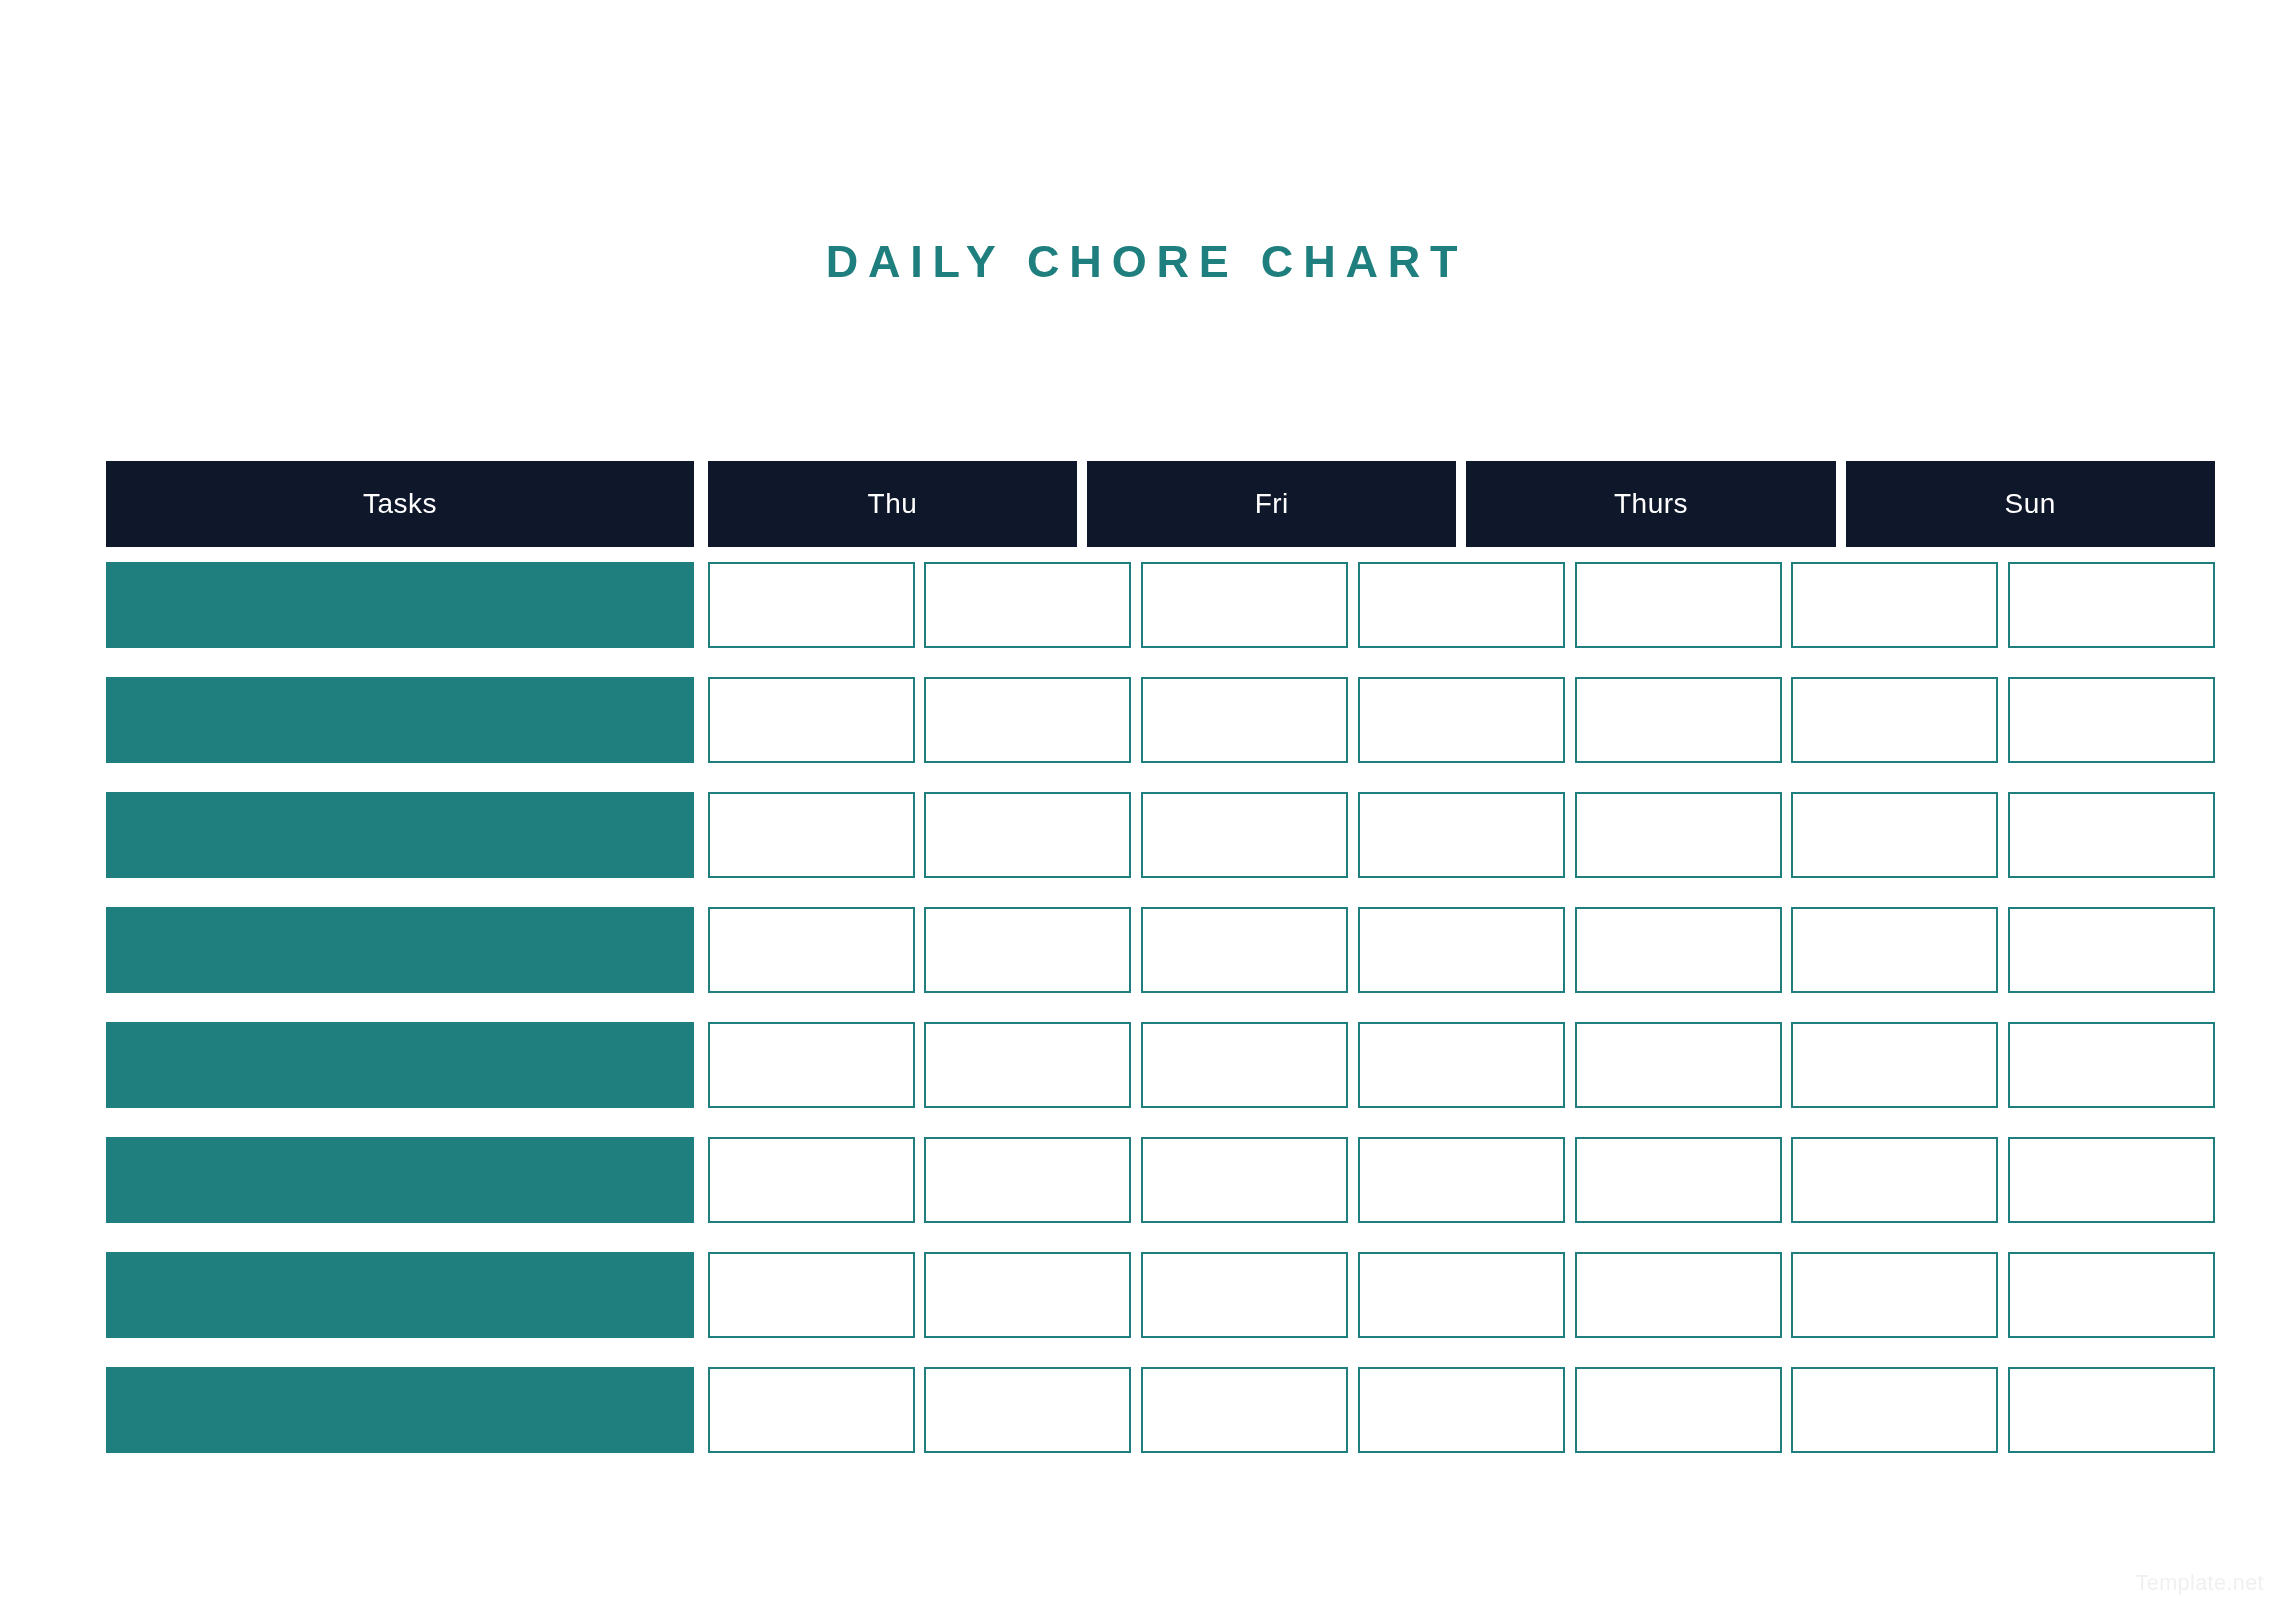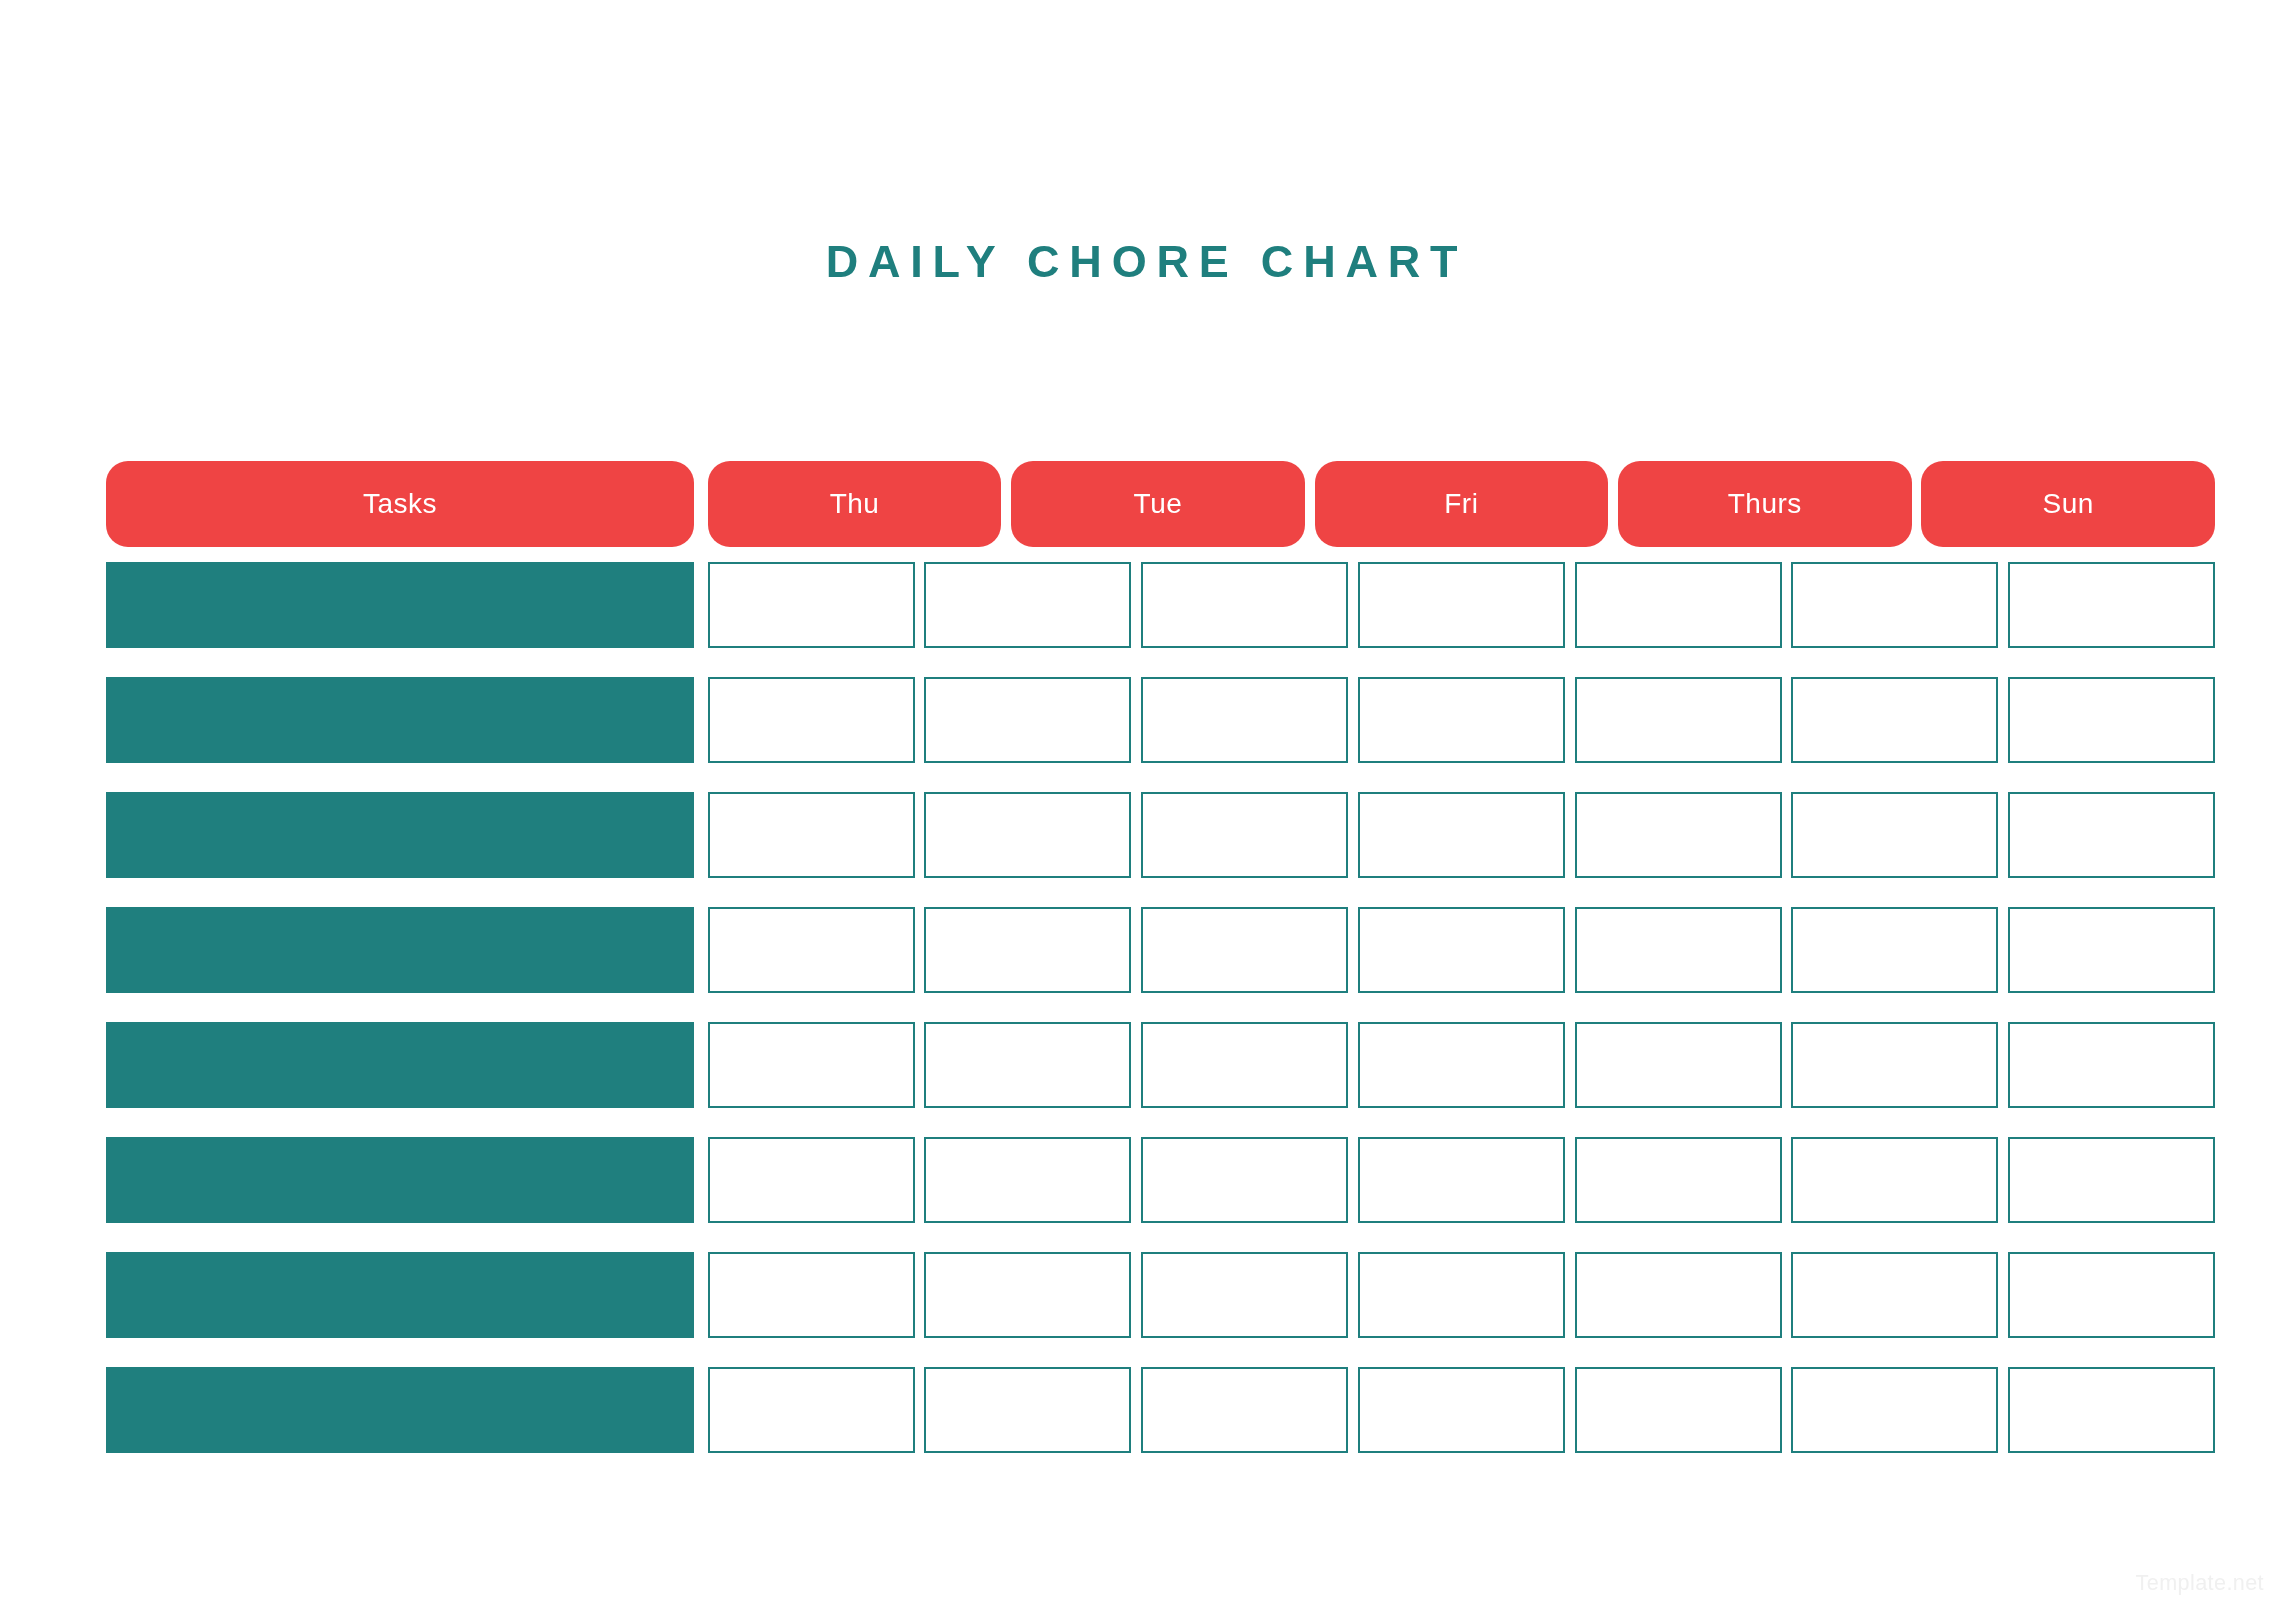--- a/index.html
+++ b/index.html
@@ -78,31 +78,30 @@
     flex: 1 1 0;
     margin-right: 9.8px;
     box-sizing: border-box;
   }
   .col-day:last-child {
     margin-right: 0;
   }
 
   
   .head-cell {
-    background: #ef4444;
+    background: #0f172a;
     color: #ffffff;
     height: 100%;
     display: flex;
     align-items: center;
     justify-content: center;
     font-size: 28px;
     font-weight: 400;
     letter-spacing: 0.5px;
     box-sizing: border-box;
-    border-radius: 22px;
   }
 
   
   .task-cell {
     background: #1f7f7e;
     height: 100%;
     box-sizing: border-box;
   }
 
   
@@ -134,23 +133,20 @@
   <div class="chart-table">
 
     <div class="row header-row">
       <div class="col-tasks">
         <div class="head-cell">Tasks</div>
       </div>
       <div class="col-day">
         <div class="head-cell">Thu</div>
       </div>
       <div class="col-day">
-        <div class="head-cell">Tue</div>
-      </div>
-      <div class="col-day">
         <div class="head-cell">Fri</div>
       </div>
       <div class="col-day">
         <div class="head-cell">Thurs</div>
       </div>
       <div class="col-day">
         <div class="head-cell">Sun</div>
       </div>
     </div>
 

